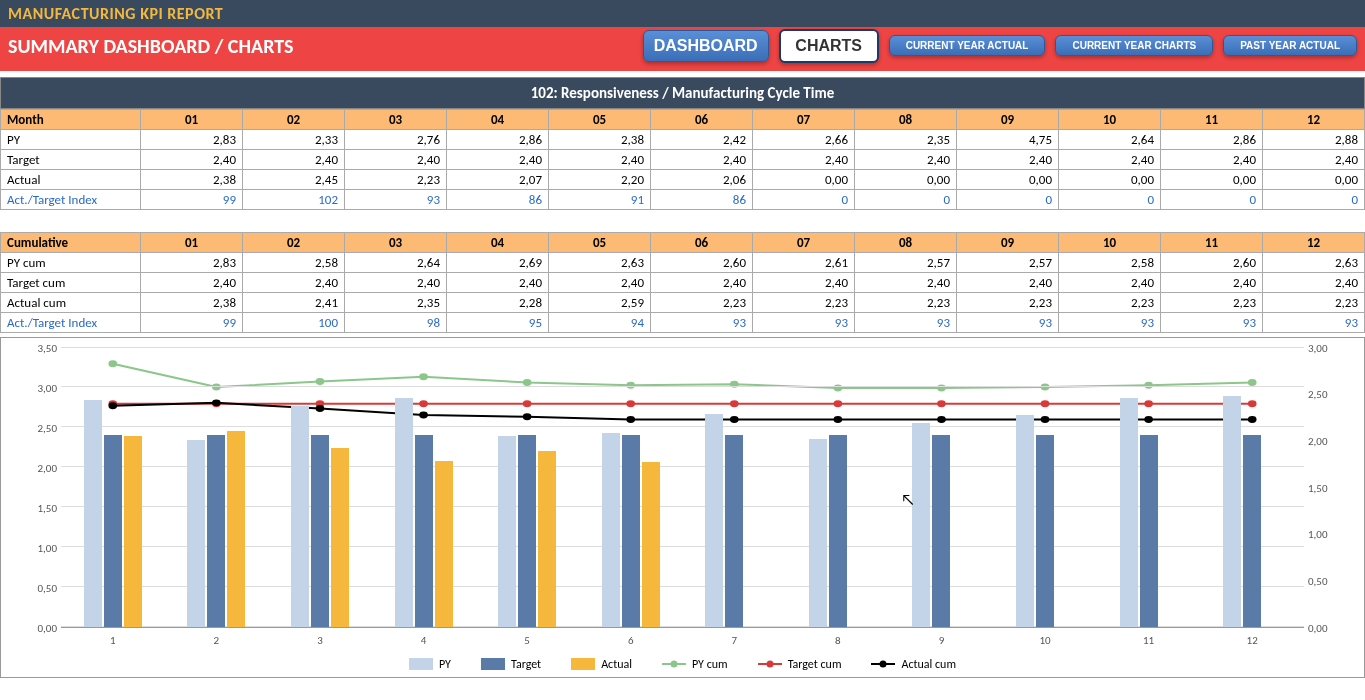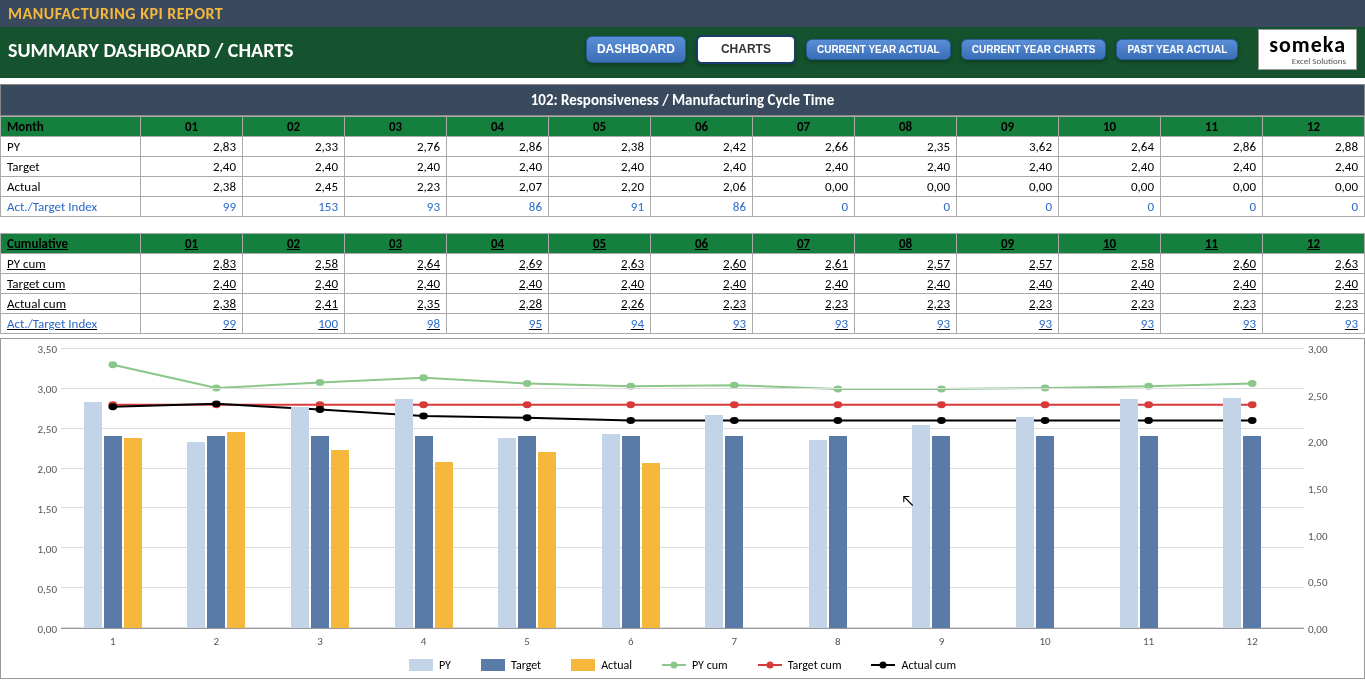--- a/index.html
+++ b/index.html
@@ -1,35 +1,35 @@
 <!DOCTYPE html>
 <html><head>
 <meta charset="utf-8">
 <style>
 * { box-sizing: border-box; margin: 0; padding: 0; }
 body { font-family: Calibri, Arial, sans-serif; font-size: 13px; width: 1365px; background: #fff; }
 
 .header { background: #3a4a5e; padding: 4px 8px; display: flex; align-items: center; }
 .title-block { flex: 0 0 auto; text-align: center; }
 .report-title { color: #f5b83d; font-weight: bold; font-size: 16px; letter-spacing: 0.5px; }
-.subtitle-row { background: #14532d; padding: 2px 8px 8px; display: flex; align-items: center; }
+.subtitle-row { background: #ef4444; padding: 2px 8px 8px; display: flex; align-items: center; }
 .subtitle { color: #fff; font-weight: bold; font-size: 20px; flex: 0 0 auto; }
 .nav-buttons { display: flex; gap: 10px; margin-left: auto; align-items: center; }
-.nav-btn { background: linear-gradient(#5a8fd8,#3a6fb8); color: #fff; border: 1px solid #2a5a9a; border-radius: 6px; padding: 6px 10px; font-size: 12px; font-weight: bold; cursor: pointer; text-align: center; line-height: 1.1; min-width: 100px; box-shadow: 0 2px 4px rgba(0,0,0,0.3); }
+.nav-btn { background: linear-gradient(#5a8fd8,#3a6fb8); color: #fff; border: 1px solid #2a5a9a; border-radius: 6px; padding: 6px 10px; font-size: 16px; font-weight: bold; cursor: pointer; text-align: center; line-height: 1.1; min-width: 100px; box-shadow: 0 2px 4px rgba(0,0,0,0.3); }
 .nav-btn.active { background: #fff; color: #333; border: 2px solid #1a3a6a; }
-.nav-btn.small { font-size: 10px; padding: 4px 10px; }
+.nav-btn.small { font-size: 10px; padding: 4px 16px; }
 .logo { background: #fff; border: 1px solid #999; padding: 4px 10px; margin-left: 10px; text-align: right; line-height: 1; }
 .logo-main { font-weight: bold; font-size: 22px; letter-spacing: 1px; }
 .logo-sub { font-size: 9px; color: #555; }
 
 .section-title-bar { background: #3a4a5e; color: #fff; font-weight: bold; text-align: center; padding: 6px; font-size: 15px; margin-top: 6px; border: 1px solid #888; }
 
 table.data { width: 100%; border-collapse: collapse; font-size: 13px; }
 table.data th, table.data td { border: 1px solid #aaa; padding: 2px 6px; height: 20px; }
-table.data th { background: #15803d; font-weight: bold; text-align: center; }
+table.data th { background: #fdba74; font-weight: bold; text-align: center; }
 table.data td { text-align: right; }
 table.data td.label { text-align: left; font-weight: normal; width: 140px; }
 table.data th.label { text-align: left; width: 140px; }
 table.data tr.index td, table.data tr.index td.label { color: #2a6ac8; }
 table.data tr.header-row th.label { font-weight: bold; }
 
 .chart-wrap { border: 1px solid #999; margin-top: 4px; padding: 10px 20px 6px; position: relative; }
 .chart-area { position: relative; height: 280px; display: flex; }
 .yaxis-left, .yaxis-right { width: 40px; position: relative; font-size: 11px; color: #555; }
 .yaxis-left .tick, .yaxis-right .tick { position: absolute; right: 4px; transform: translateY(50%); }
@@ -62,24 +62,20 @@
   </div>
 </div>
 <div class="subtitle-row">
   <div class="subtitle">SUMMARY DASHBOARD / CHARTS</div>
   <div class="nav-buttons">
     <button class="nav-btn">DASHBOARD</button>
     <button class="nav-btn active">CHARTS</button>
     <button class="nav-btn small">CURRENT YEAR ACTUAL</button>
     <button class="nav-btn small">CURRENT YEAR CHARTS</button>
     <button class="nav-btn small">PAST YEAR ACTUAL</button>
-    <div class="logo">
-      <div class="logo-main">someka</div>
-      <div class="logo-sub">Excel Solutions</div>
-    </div>
   </div>
 </div>
 
 <div class="section-title-bar">102: Responsiveness / Manufacturing Cycle Time</div>
 
 <table class="data">
   <tbody>
       <tr class="header-row" id="monthly-head">
         <th class="label">Month</th>
         <th>01</th>
@@ -100,21 +96,21 @@
       <tr>
         <td class="label">PY</td>
         <td>2,83</td>
         <td>2,33</td>
         <td>2,76</td>
         <td>2,86</td>
         <td>2,38</td>
         <td>2,42</td>
         <td>2,66</td>
         <td>2,35</td>
-        <td>3,62</td>
+        <td>4,75</td>
         <td>2,64</td>
         <td>2,86</td>
         <td>2,88</td>
       </tr>
       <tr>
         <td class="label">Target</td>
         <td>2,40</td>
         <td>2,40</td>
         <td>2,40</td>
         <td>2,40</td>
@@ -138,36 +134,36 @@
         <td>0,00</td>
         <td>0,00</td>
         <td>0,00</td>
         <td>0,00</td>
         <td>0,00</td>
         <td>0,00</td>
       </tr>
       <tr class="index">
         <td class="label">Act./Target Index</td>
         <td>99</td>
-        <td>153</td>
+        <td>102</td>
         <td>93</td>
         <td>86</td>
         <td>91</td>
         <td>86</td>
         <td>0</td>
         <td>0</td>
         <td>0</td>
         <td>0</td>
         <td>0</td>
         <td>0</td>
       </tr>
     </tbody>
 </table>
 
-<table class="data" style="margin-top:16px;text-decoration:underline;">
+<table class="data" style="margin-top:22px;">
   <tbody>
       <tr class="header-row" id="cum-head">
         <th class="label">Cumulative</th>
         <th>01</th>
         <th>02</th>
         <th>03</th>
         <th>04</th>
         <th>05</th>
         <th>06</th>
         <th>07</th>
@@ -208,21 +204,21 @@
         <td>2,40</td>
         <td>2,40</td>
         <td>2,40</td>
       </tr>
       <tr>
         <td class="label">Actual cum</td>
         <td>2,38</td>
         <td>2,41</td>
         <td>2,35</td>
         <td>2,28</td>
-        <td>2,26</td>
+        <td>2,59</td>
         <td>2,23</td>
         <td>2,23</td>
         <td>2,23</td>
         <td>2,23</td>
         <td>2,23</td>
         <td>2,23</td>
         <td>2,23</td>
       </tr>
       <tr class="index">
         <td class="label">Act./Target Index</td>

